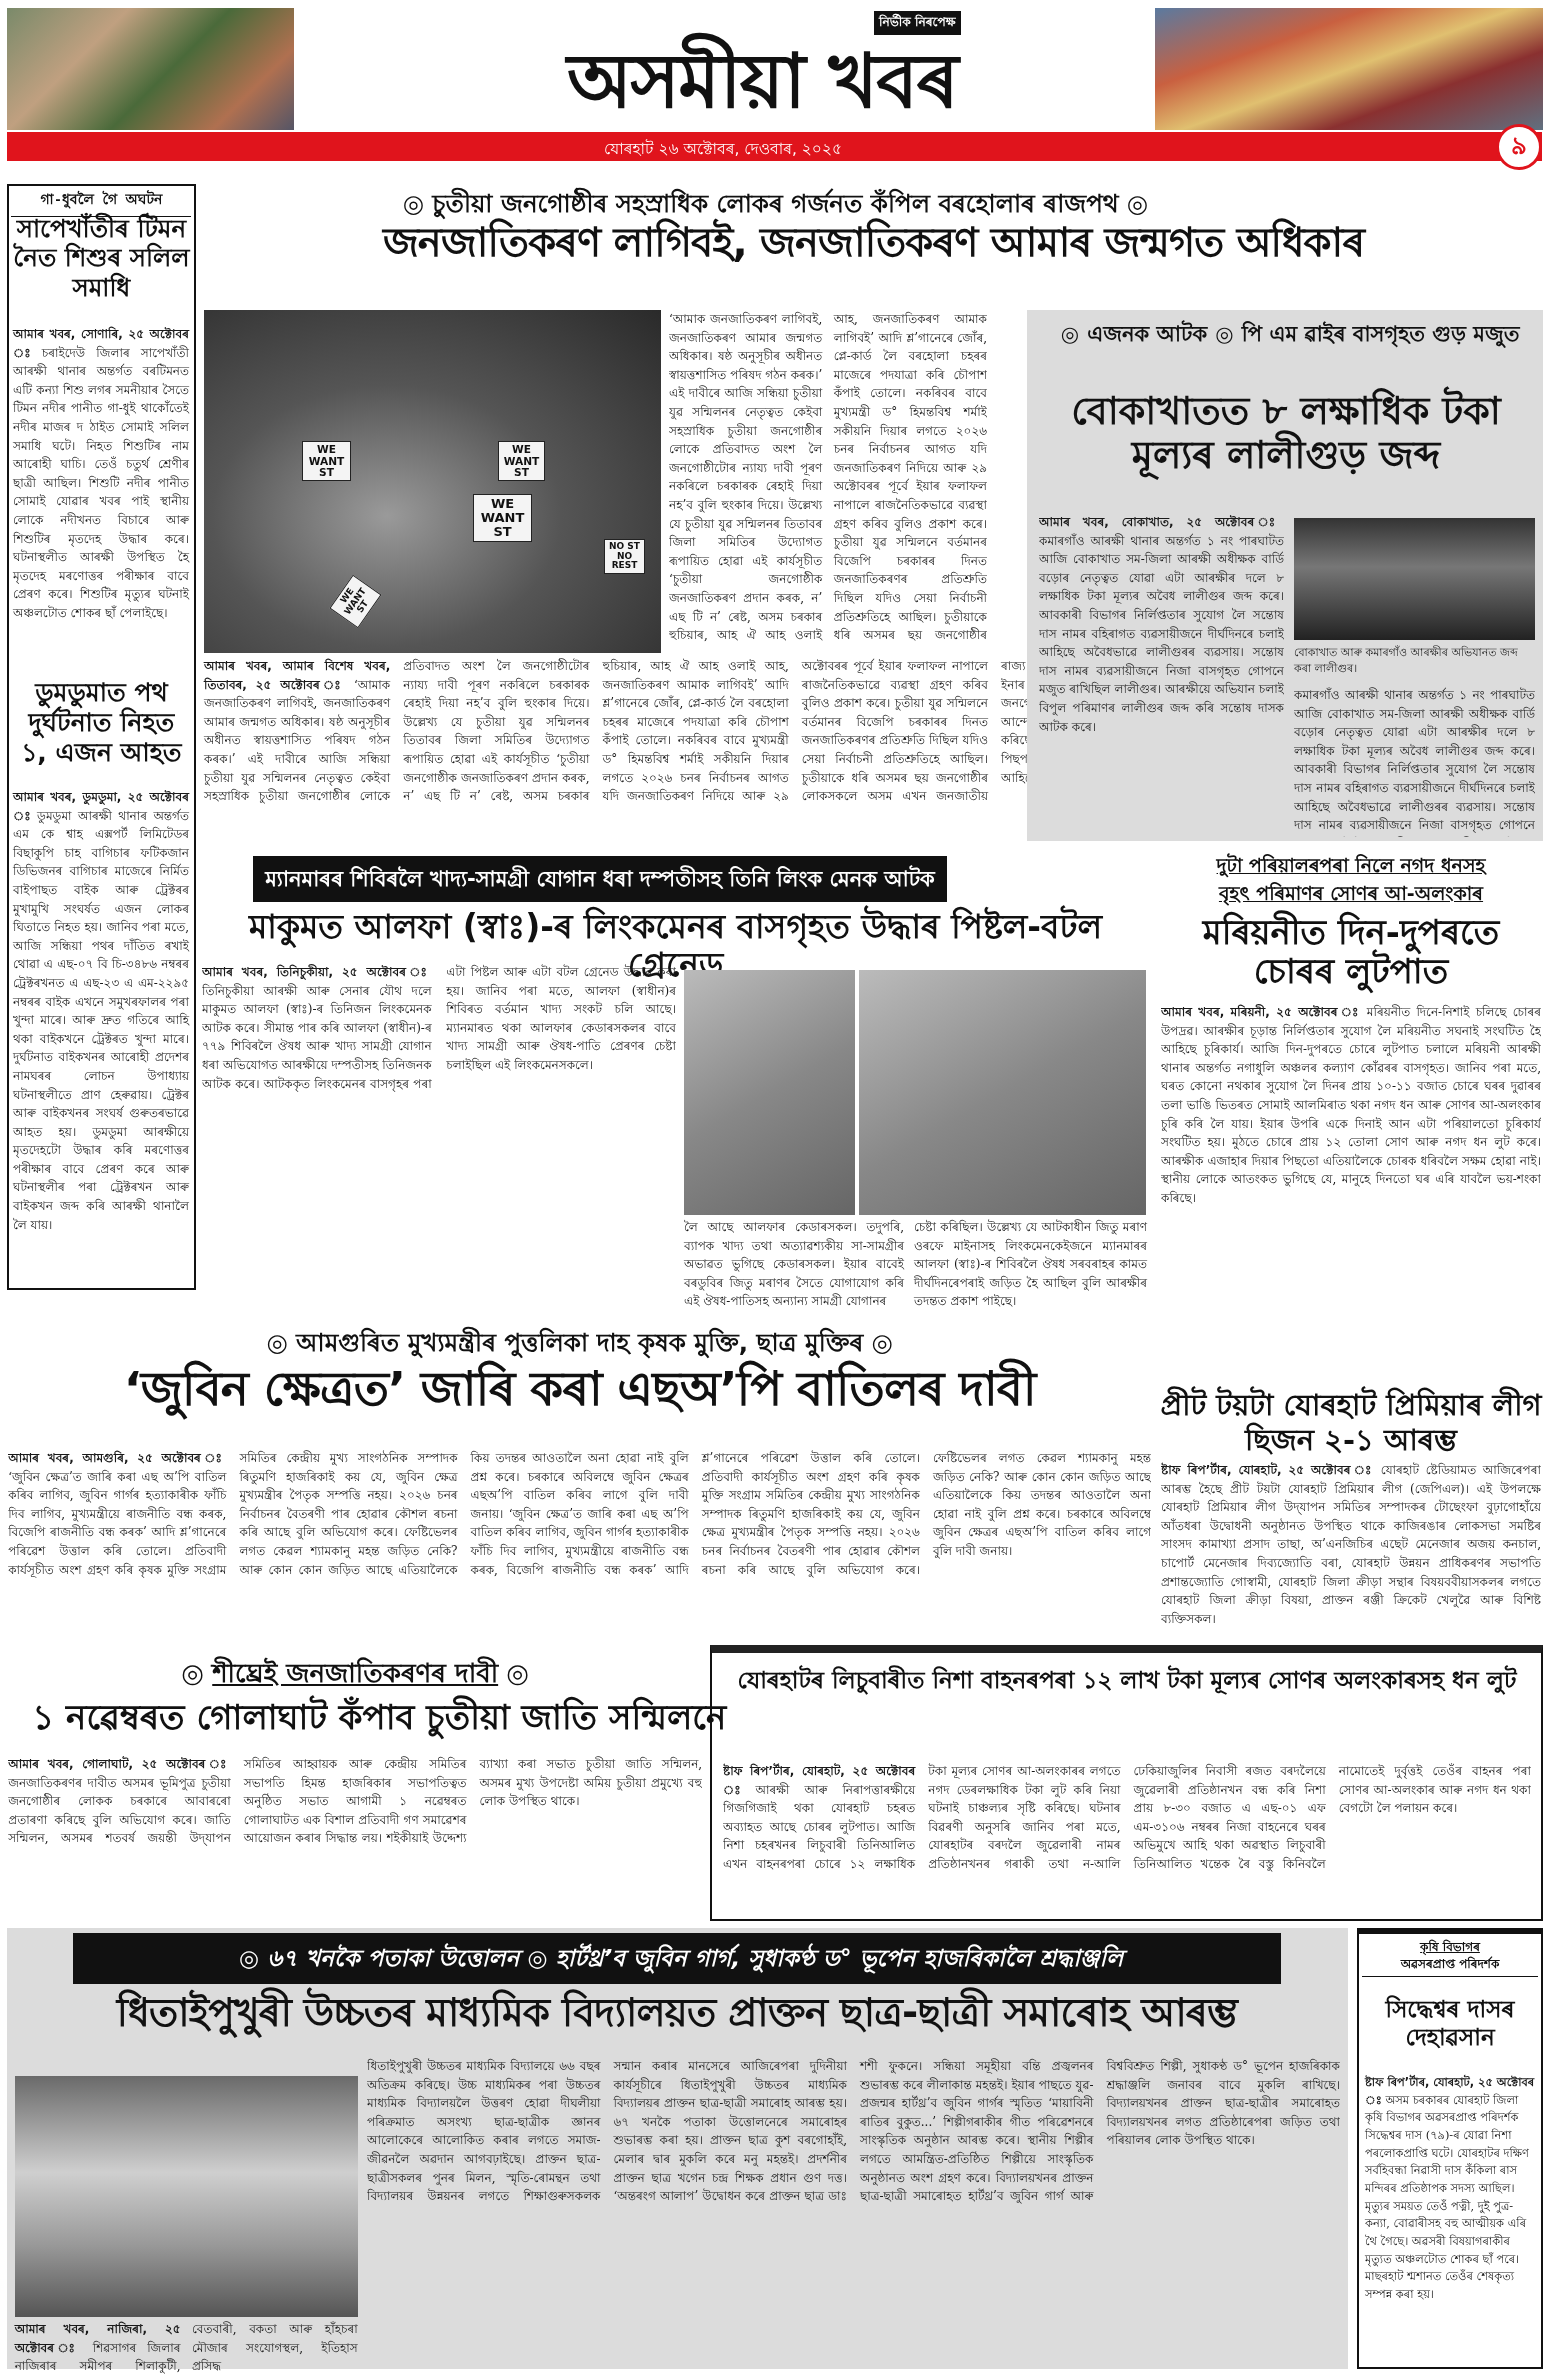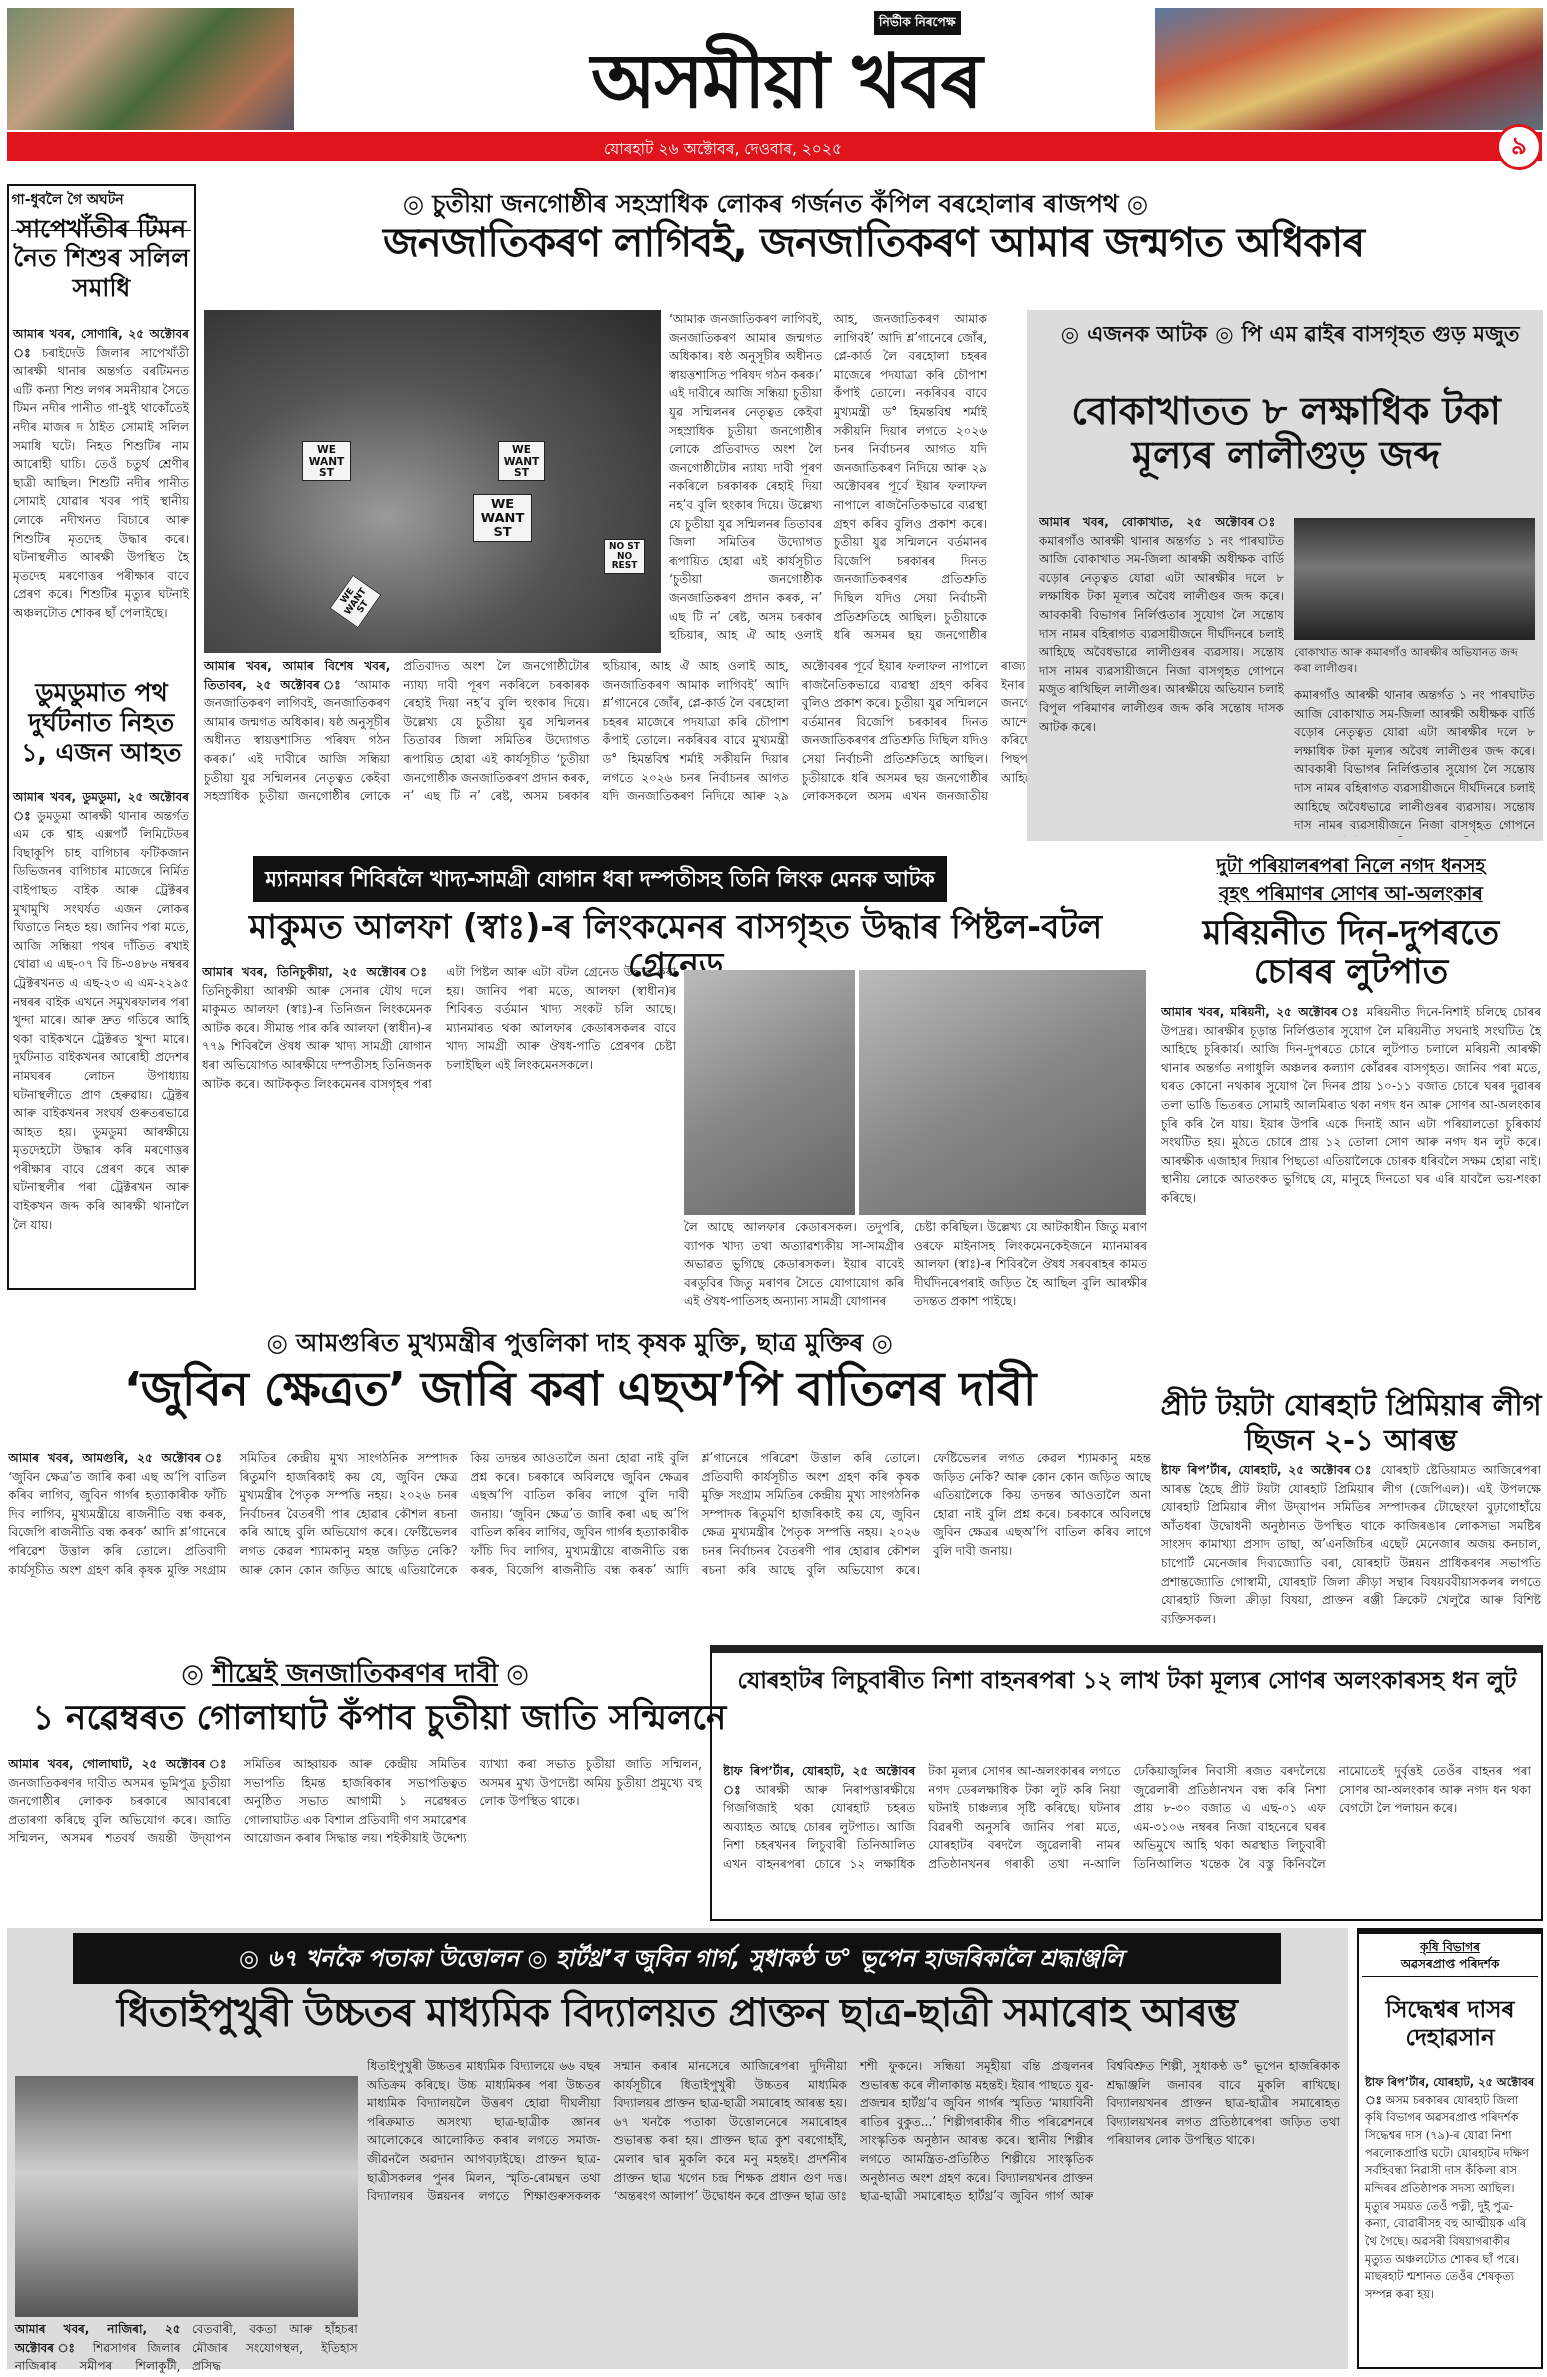--- a/index.html
+++ b/index.html
@@ -34,27 +34,27 @@
   .caption { font-family: "DejaVu Serif", serif; font-size: 11px; line-height: 1.45; color: #222; }
   .bullet { font-weight: normal; font-family: "DejaVu Sans", sans-serif; padding: 0 8.2px; }
   .u { text-decoration: underline; }
 </style>
 </head>
 <body>
 
 <div class="abs photo color1" style="left:6.5px;top:8.2px;width:287px;height:122px;"></div>
 <div class="abs photo color2" style="left:1155px;top:8.2px;width:388px;height:122px;"></div>
 <div class="abs tagline" style="left:874px;top:11.4px;">নিৰ্ভীক নিৰপেক্ষ</div>
-<div class="abs logo" style="left:533px;top:23px;width:506px;text-align:center;">অসমীয়া খবৰ</div>
+<div class="abs logo" style="left:509px;top:23px;width:506px;text-align:center;">অসমীয়া খবৰ</div>
 <div class="abs redbar" style="left:6.5px;top:132px;width:1535px;height:29px;"></div>
 <div class="abs datebar" style="left:604px;top:137px;">যোৰহাট ২৬ অক্টোবৰ, দেওবাৰ, ২০২৫</div>
 <div class="abs pagenum" style="left:1496px;top:124px;">৯</div>
 
 <div class="abs boxed" style="left:6.5px;top:184px;width:189px;height:1106px;"></div>
-<div class="abs" style="left:11.4px;top:188px;width:180px;font-size:14px;font-weight:bold;border-bottom:1.6px solid #111;padding-bottom:18px;"><span>গা-ধুবলৈ গৈ অঘটন</span></div>
+<div class="abs" style="left:11.4px;top:188px;width:180px;text-align:center;font-size:14px;font-weight:bold;border-bottom:1.6px solid #111;padding-bottom:4px;font-family:Liberation Mono, monospace;"><span>গা-ধুবলৈ গৈ অঘটন</span></div>
 <div class="abs head-m" style="left:11.4px;top:214px;width:180px;font-size:24.5px;">সাপেখাঁতীৰ টিমন নৈত শিশুৰ সলিল সমাধি</div>
 <div class="abs body" style="left:13px;top:325px;width:176px;">
   <span class="dateline">আমাৰ খবৰ, সোণাৰি, ২৫ অক্টোবৰ ঃ</span>
   <span>চৰাইদেউ জিলাৰ সাপেখাঁতী আৰক্ষী থানাৰ অন্তৰ্গত বৰটিমনত এটি কন্যা শিশু লগৰ সমনীয়াৰ সৈতে টিমন নদীৰ পানীত গা-ধুই থাকোঁতেই নদীৰ মাজৰ দ ঠাইত সোমাই সলিল সমাধি ঘটে। নিহত শিশুটিৰ নাম আৰোহী ঘাচি। তেওঁ চতুৰ্থ শ্ৰেণীৰ ছাত্ৰী আছিল। শিশুটি নদীৰ পানীত সোমাই যোৱাৰ খবৰ পাই স্থানীয় লোকে নদীখনত বিচাৰে আৰু শিশুটিৰ মৃতদেহ উদ্ধাৰ কৰে। ঘটনাস্থলীত আৰক্ষী উপস্থিত হৈ মৃতদেহ মৰণোত্তৰ পৰীক্ষাৰ বাবে প্ৰেৰণ কৰে। শিশুটিৰ মৃত্যুৰ ঘটনাই অঞ্চলটোত শোকৰ ছাঁ পেলাইছে।</span>
 </div>
 <div class="abs head-m" style="left:11.4px;top:678px;width:180px;font-size:25px;">ডুমডুমাত পথ দুৰ্ঘটনাত নিহত ১, এজন আহত</div>
 <div class="abs body" style="left:13px;top:788px;width:176px;">
   <span class="dateline">আমাৰ খবৰ, ডুমডুমা, ২৫ অক্টোবৰ ঃ</span>
   <span>ডুমডুমা আৰক্ষী থানাৰ অন্তৰ্গত এম কে শ্বাহ এক্সপৰ্ট লিমিটেডৰ বিছাকুপি চাহ বাগিচাৰ ফটিকজান ডিভিজনৰ বাগিচাৰ মাজেৰে নিৰ্মিত বাইপাছত বাইক আৰু ট্ৰেক্টৰৰ মুখামুখি সংঘৰ্ষত এজন লোকৰ ঘিতাতে নিহত হয়। জানিব পৰা মতে, আজি সন্ধিয়া পথৰ দাঁতিত ৰখাই থোৱা এ এছ-০৭ বি চি-৩৪৮৬ নম্বৰৰ ট্ৰেক্টৰখনত এ এছ-২৩ এ এম-২২৯৫ নম্বৰৰ বাইক এখনে সমুখৰফালৰ পৰা খুন্দা মাৰে। আৰু দ্ৰুত গতিৰে আহি থকা বাইকখনে ট্ৰেক্টৰত খুন্দা মাৰে। দুৰ্ঘটনাত বাইকখনৰ আৰোহী প্ৰদেশৰ নামঘৰৰ লোচন উপাধ্যায় ঘটনাস্থলীতে প্ৰাণ হেৰুৱায়। ট্ৰেক্টৰ আৰু বাইকখনৰ সংঘৰ্ষ গুৰুতৰভাৱে আহত হয়। ডুমডুমা আৰক্ষীয়ে মৃতদেহটো উদ্ধাৰ কৰি মৰণোত্তৰ পৰীক্ষাৰ বাবে প্ৰেৰণ কৰে আৰু ঘটনাস্থলীৰ পৰা ট্ৰেক্টৰখন আৰু বাইকখন জব্দ কৰি আৰক্ষী থানালৈ লৈ যায়।</span>
 </div>

